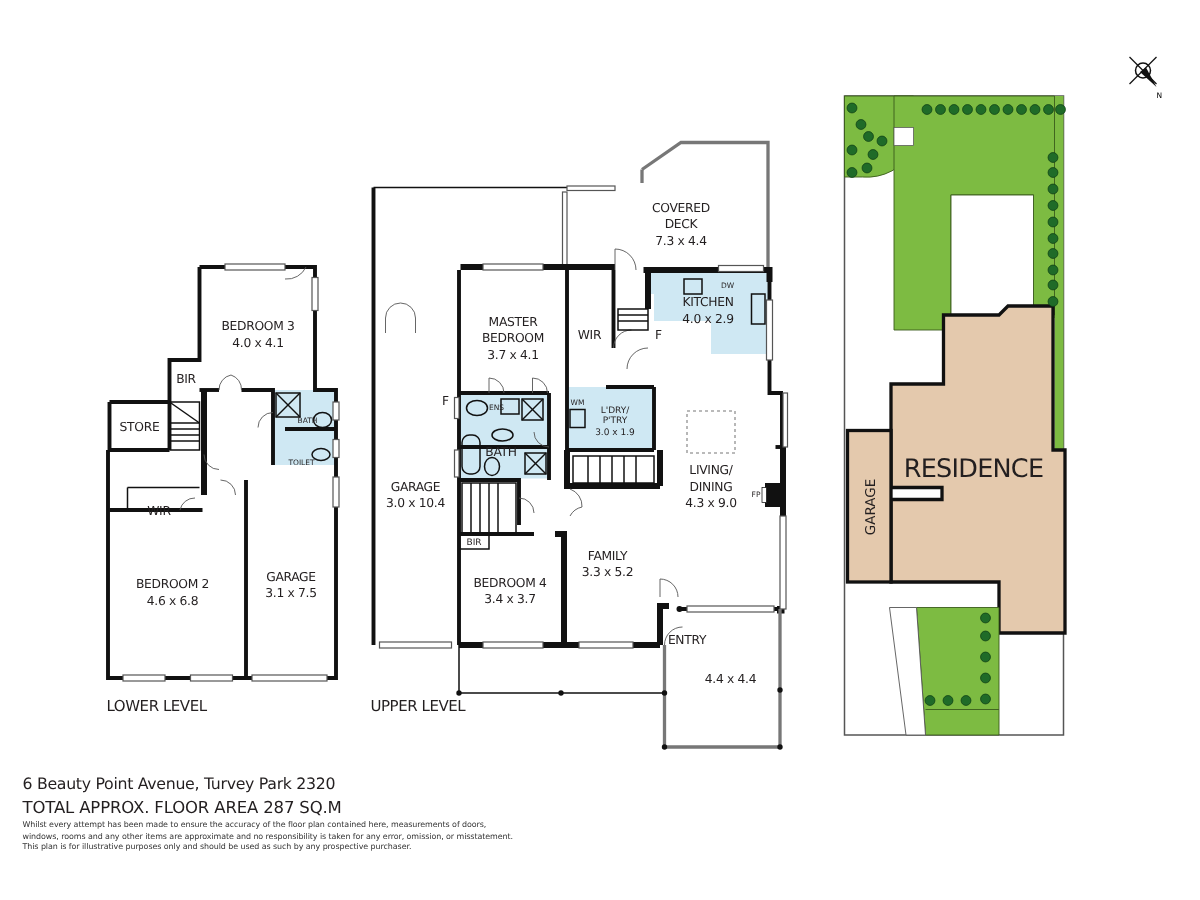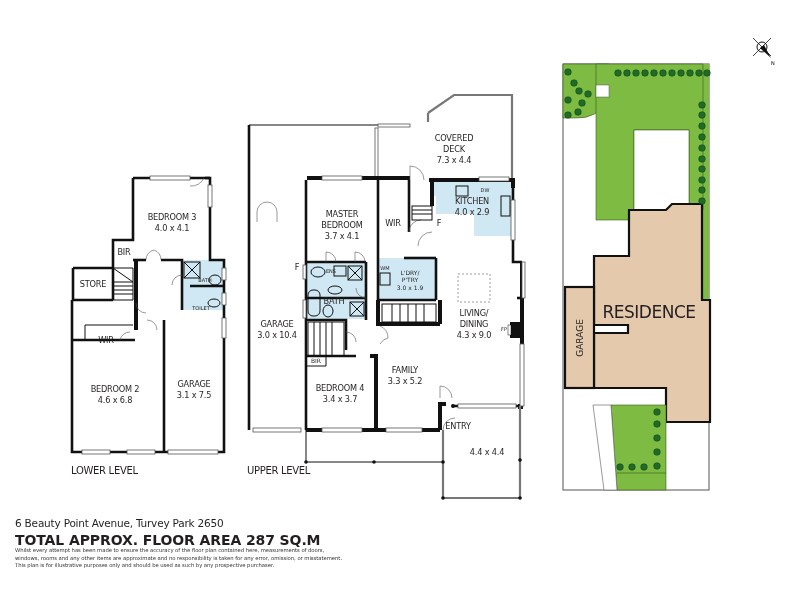--- a/index.html
+++ b/index.html
@@ -12,21 +12,21 @@
     .lbl-gar { font-family: "DejaVu Sans", sans-serif; font-size: 9px; fill: #231f20; text-anchor: middle; }
     .wall { fill: none; stroke: #111; stroke-width: 2.6; }
     .wall-thick { fill: none; stroke: #111; stroke-width: 4; }
     .thin { fill: none; stroke: #111; stroke-width: 1; }
     .win { fill: #fff; stroke: #555; stroke-width: 0.8; }
     .door { fill: none; stroke: #555; stroke-width: 0.6; }
     .wet { fill: #cfe8f3; }
     .tree { fill: #1f6b28; stroke: #0f3f14; stroke-width: 0.5; }
     .footer { position: absolute; left: 15px; }
     .addr { top: 517px; font-size: 10.5px; letter-spacing: -0.2px; }
-    .area { top: 532px; font-size: 14px; letter-spacing: -0.1px; font-weight: bold; }
+    .area { top: 532px; font-size: 11px; letter-spacing: -0.1px; }
     .disc { top: 547px; font-size: 5.3px; line-height: 7.6px; color: #333; width: 360px; letter-spacing: -0.05px; }
   </style>
 </head>
 <body>
 
 <svg id="plan" viewBox="0 0 800 600" xmlns="http://www.w3.org/2000/svg">
 
   <g>
 
     <rect class="wet" x="182" y="260" width="42" height="50"></rect>
@@ -309,19 +309,19 @@
     <g>
       <circle cx="762" cy="47" r="5" fill="none" stroke="#111" stroke-width="1"></circle>
       <line x1="753" y1="38" x2="771" y2="56" stroke="#111" stroke-width="0.8"></line>
       <line x1="771" y1="38" x2="753" y2="56" stroke="#111" stroke-width="0.8"></line>
       <path d="M760,48 L771,58 L764,45 Z" fill="#111"></path>
       <text x="771" y="65" style="font-size:5px; font-family:'DejaVu Sans',sans-serif;">N</text>
     </g>
   </g>
 </svg>
 
-<div class="footer addr">6 Beauty Point Avenue, Turvey Park 2650</div>
+<div class="footer addr">6 Beauty Point Avenue, Turvey Park 2320</div>
 <div class="footer area">TOTAL APPROX. FLOOR AREA 287 SQ.M</div>
 <div class="footer disc">
   <div>Whilst every attempt has been made to ensure the accuracy of the floor plan contained here, measurements of doors,</div>
   <div>windows, rooms and any other items are approximate and no responsibility is taken for any error, omission, or misstatement.</div>
   <div>This plan is for illustrative purposes only and should be used as such by any prospective purchaser.</div>
 </div>
 
 </body></html>

